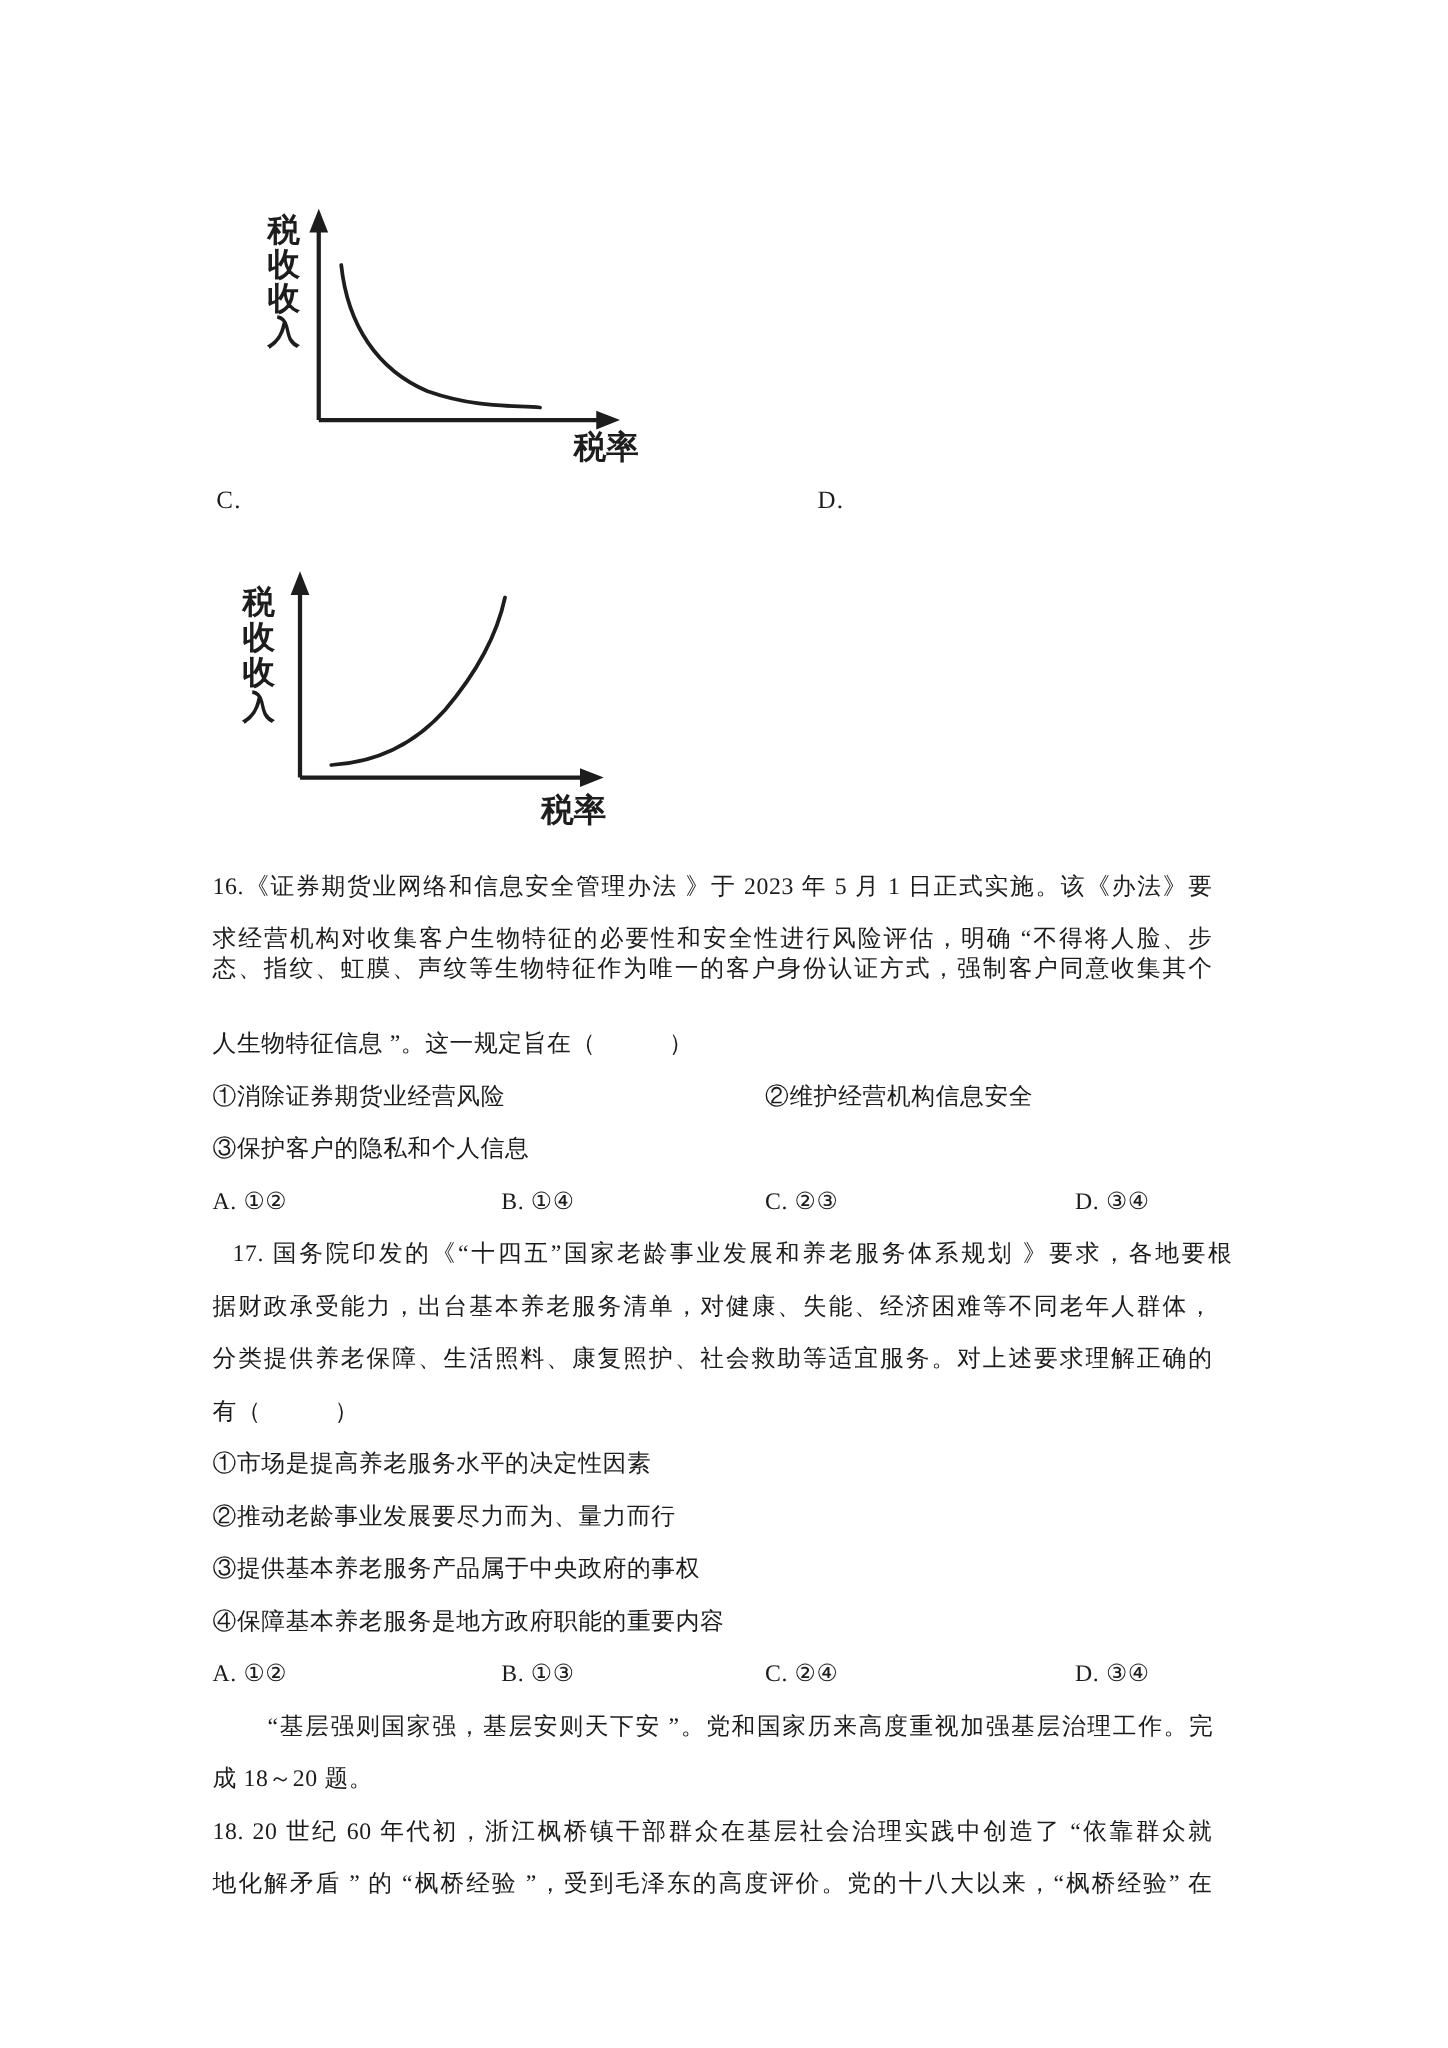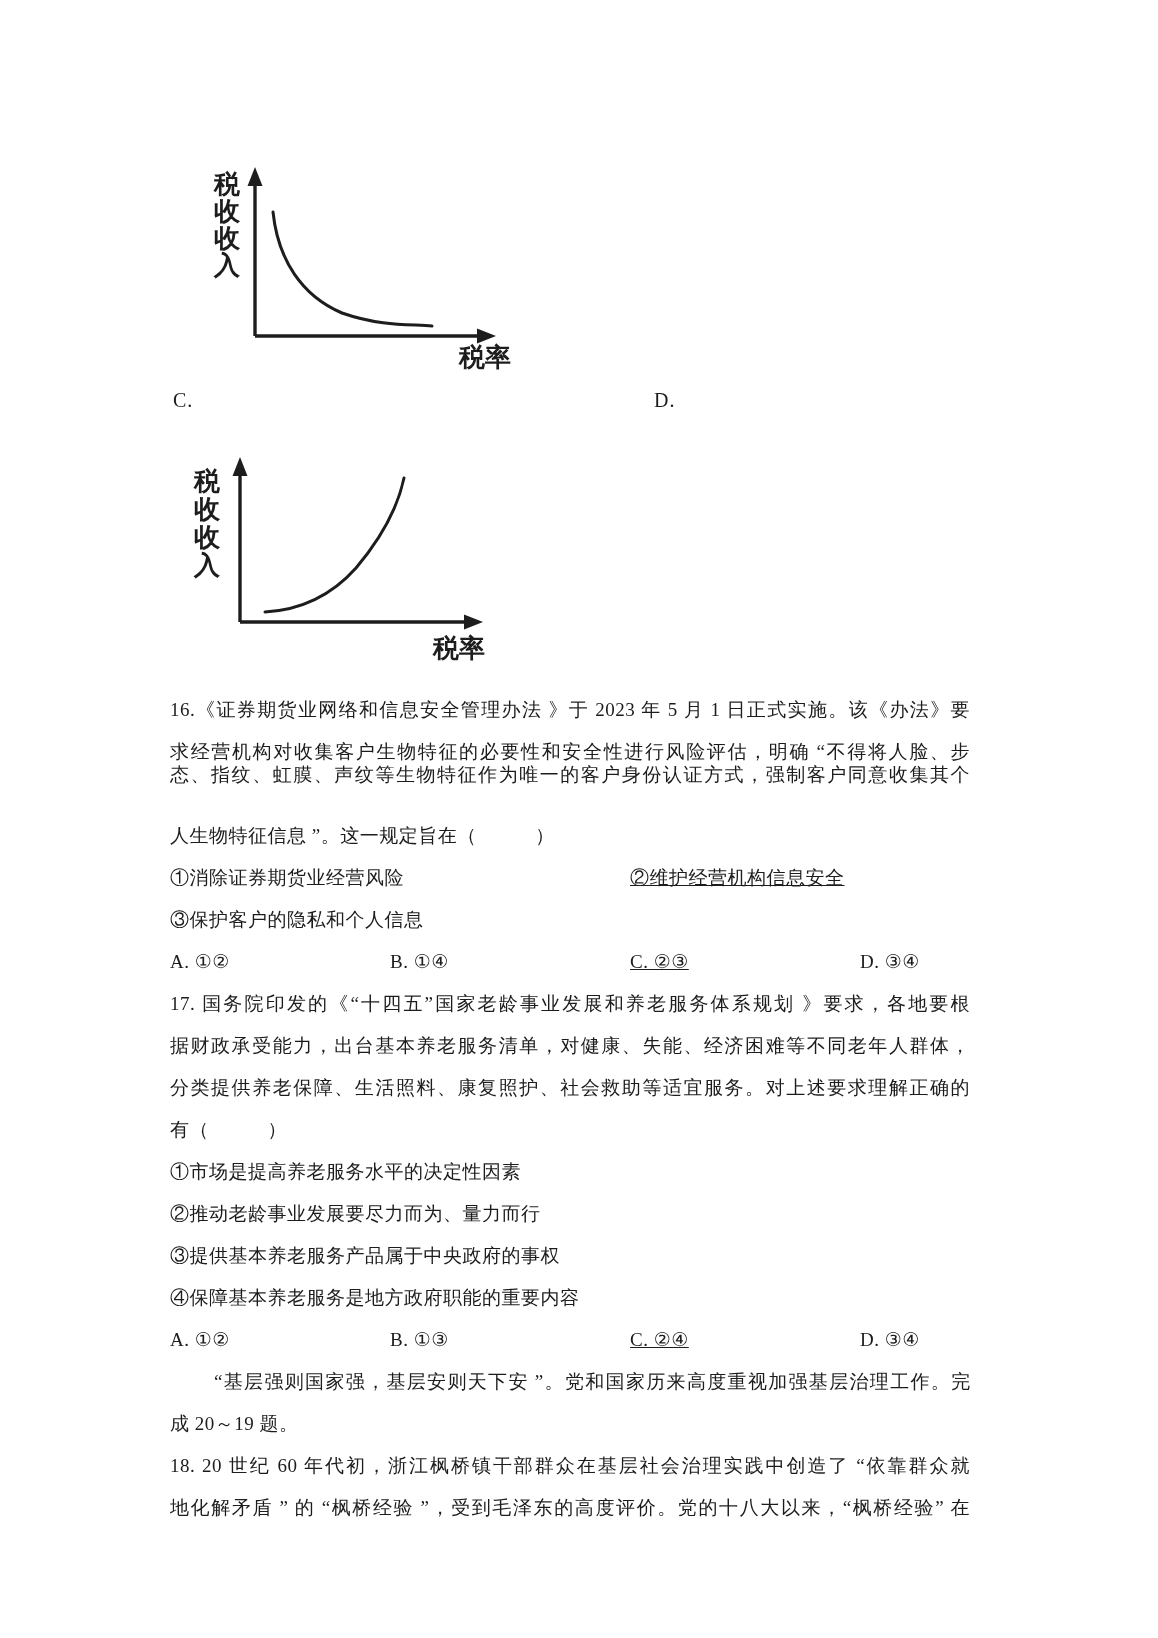--- a/index.html
+++ b/index.html
@@ -15,21 +15,21 @@
   svg.chart text { fill:#1d1d1d; font-family:"Liberation Serif","DejaVu Serif",serif;
                    font-weight:700; font-size:26px; text-anchor:middle; }
   .optlabel { position:absolute; font-size:20px; letter-spacing:1px; }
   .tl {
     position:absolute; left:170px; width:800px; height:42px; line-height:42px;
     font-size:19px; letter-spacing:0.5px; white-space:nowrap;
   }
   .just { text-align:justify; text-align-last:justify; white-space:normal; }
   .indent { text-indent:44px; letter-spacing:-0.2px; }
   .cols span { position:absolute; top:0; white-space:nowrap; }
-  .c0 { left:0; } .c1 { left:220px; } .c2 { left:460px;text-decoration:underline; } .c3 { left:690px; }
+  .c0 { left:0; } .c1 { left:231px; } .c2 { left:442px; } .c3 { left:690px; }
 </style>
 </head>
 <body>
 
 <div class="page">
 
   <svg class="chart" style="left:190px; top:160px;" width="340" height="235" viewBox="0 0 340 235">
     <text x="37" y="33">税</text>
     <text x="37" y="60">收</text>
     <text x="37" y="87">收</text>
@@ -69,34 +69,34 @@
   <div class="tl cols" style="top:899px;">
     <span class="c0">③保护客户的隐私和个人信息</span>
   </div>
   <div class="tl cols" style="top:941px;">
     <span class="c0">A. ①②</span>
     <span class="c1">B. ①④</span>
     <span class="c2">C. ②③</span>
     <span class="c3">D. ③④</span>
   </div>
 
-  <div class="tl just" style="top:983px;">17. 国务院印发的《“十四五”国家老龄事业发展和养老服务体系规划 》要求，各地要根</div>
+  <div class="tl just" style="top:983px;margin-left:16px;">17. 国务院印发的《“十四五”国家老龄事业发展和养老服务体系规划 》要求，各地要根</div>
   <div class="tl just" style="top:1025px;">据财政承受能力，出台基本养老服务清单，对健康、失能、经济困难等不同老年人群体，</div>
   <div class="tl just" style="top:1067px;">分类提供养老保障、生活照料、康复照护、社会救助等适宜服务。对上述要求理解正确的</div>
   <div class="tl" style="top:1109px;">有（　　　）</div>
   <div class="tl" style="top:1151px;">①市场是提高养老服务水平的决定性因素</div>
   <div class="tl" style="top:1193px;">②推动老龄事业发展要尽力而为、量力而行</div>
   <div class="tl" style="top:1235px;">③提供基本养老服务产品属于中央政府的事权</div>
   <div class="tl" style="top:1277px;">④保障基本养老服务是地方政府职能的重要内容</div>
   <div class="tl cols" style="top:1319px;">
     <span class="c0">A. ①②</span>
     <span class="c1">B. ①③</span>
     <span class="c2">C. ②④</span>
     <span class="c3">D. ③④</span>
   </div>
 
   <div class="tl just indent" style="top:1361px;">“基层强则国家强，基层安则天下安 ”。党和国家历来高度重视加强基层治理工作。完</div>
-  <div class="tl" style="top:1403px;">成 20～19 题。</div>
+  <div class="tl" style="top:1403px;">成 18～20 题。</div>
 
   <div class="tl just" style="top:1445px;">18. 20 世纪 60 年代初，浙江枫桥镇干部群众在基层社会治理实践中创造了 “依靠群众就</div>
   <div class="tl just" style="top:1487px;">地化解矛盾 ” 的 “枫桥经验 ”，受到毛泽东的高度评价。党的十八大以来，“枫桥经验” 在</div>
 
 </div>
 
 </body></html>

